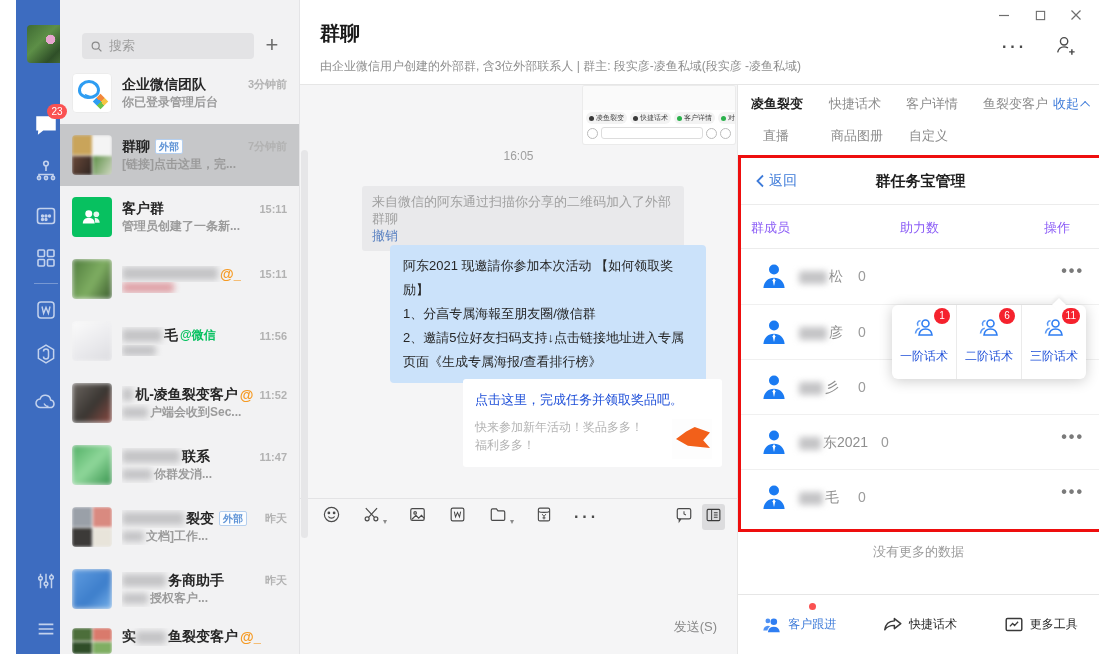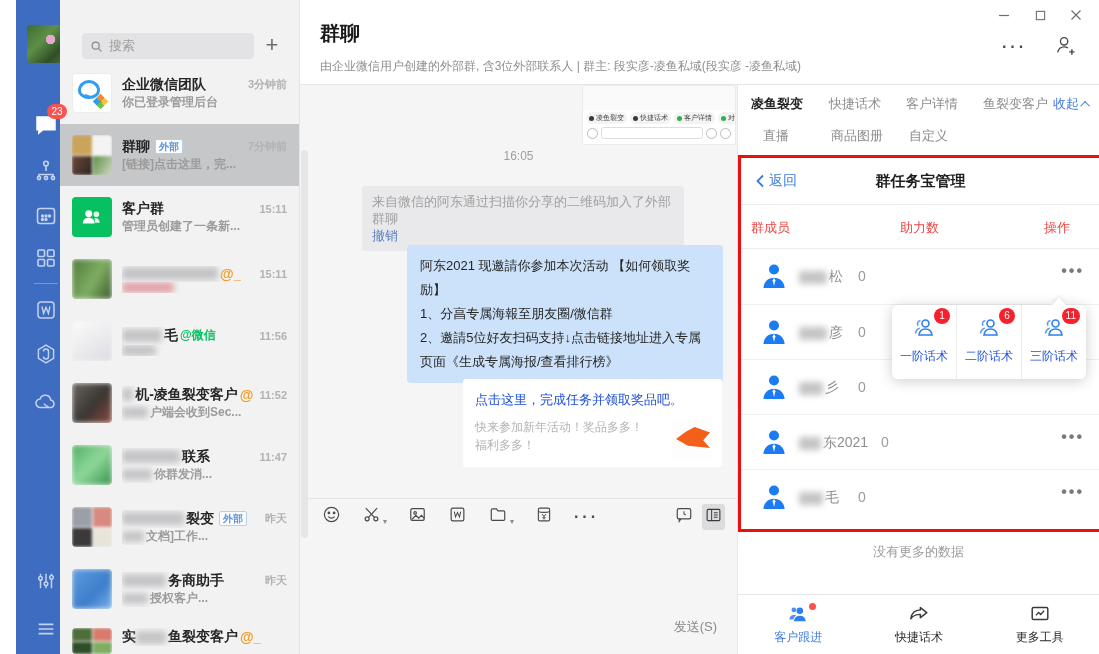--- a/index.html
+++ b/index.html
@@ -66,21 +66,21 @@
   .pillrow { display:flex; gap:3px; padding:2px 3px; }
   .pill { display:flex; align-items:center; gap:2px; background:#f3f3f3; border-radius:6px; padding:1px 3px; white-space:nowrap; }
   .pdot { width:5px; height:5px; border-radius:50%; }
   .inprow { display:flex; align-items:center; gap:3px; padding:1px 4px; }
   .icirc { width:11px; height:11px; border:1px solid #bbb; border-radius:50%; flex:0 0 auto;}
   .ibox { flex:1; height:12px; background:#fff; border:1px solid #ddd; border-radius:3px; }
   .tdiv { position:absolute; left:0; top:64px; width:437px; text-align:center; font-size:12px; color:#9e9e9e; }
   .sysbox { position:absolute; left:62px; top:101px; width:322px; background:#e9e9eb; border-radius:3px;
     padding:7px 10px; font-size:13px; color:#a0a0a0; line-height:17px; }
   .sysbox .recall { color:#5b82c2; }
-  .bubble { position:absolute; left:107px; top:160px; width:316px; background:#cbe2fa; border-radius:4px;
+  .bubble { position:absolute; left:90px; top:160px; width:316px; background:#cbe2fa; border-radius:4px;
     padding:9px 13px; font-size:13px; color:#262626; line-height:24px; }
   .linkcard { position:absolute; left:163px; top:294px; width:259px; height:88px; background:#fff; border-radius:3px;
     padding:12px 12px 10px; }
   .lc-title { font-size:13px; color:#1d4ed8; }
   .lc-desc { margin-top:9px; font-size:12px; color:#b3b3b3; line-height:18px; width:168px; }
   .lc-logo { position:absolute; right:10px; top:40px; width:40px; height:40px; background:#fdfdfd; overflow:hidden; }
   .lc-fish { position:absolute; left:4px; top:8px; width:34px; height:22px; background:#f2601a;
     clip-path:polygon(0 55%, 30% 20%, 55% 0, 100% 25%, 80% 60%, 100% 95%, 35% 85%); }
   .toolbar { position:absolute; left:0; top:413px; width:437px; height:36px; border-top:1px solid #e3e3e5;
     display:flex; align-items:center; padding:0 12px 0 22px; gap:21px; color:#4a4a4a; }
@@ -92,32 +92,32 @@
   .panel { position:absolute; left:737px; top:85px; width:362px; height:569px; background:#fff; border-left:1px solid #e6e6e6; }
   .ptab { position:absolute; font-size:13px; color:#8c8c8c; white-space:nowrap; }
   .ptab.on { color:#1f1f1f; font-weight:bold; }
   .ptab.blue { color:#3e7bd9; }
   .chev-up { display:inline-block; width:7px; height:7px; border-left:1.5px solid #3e7bd9; border-top:1.5px solid #3e7bd9;
     transform:rotate(45deg) translateY(2px); margin-left:4px; }
   .redbox { position:absolute; left:0; top:70px; width:362px; height:377px; border:3px solid #ee0e0e; border-right:none; background:#fff; }
   .taskhdr { position:relative; height:47px; border-bottom:1px solid #ececec; }
   .backlnk { position:absolute; left:14px; top:14px; color:#3e7bd9; font-size:14px; display:flex; align-items:center; gap:4px; }
   .tasktitle { position:absolute; left:0; top:14px; width:100%; text-align:center; font-size:15px; color:#1f1f1f; font-weight:bold; }
-  .cols { position:relative; height:44px; border-bottom:1px solid #ececec; font-size:13px; color:#ef4444; }
+  .cols { position:relative; height:44px; border-bottom:1px solid #ececec; font-size:13px; color:#8b5cf6; }
   .cols span { position:absolute; top:14px; }
   .mrow { position:relative; height:55px; }
   .mrow + .mrow { border-top:1px solid #f0f0f0; }
   .mav { position:absolute; left:18px; top:12px; }
   .mname { position:absolute; left:58px; top:19px; font-size:14px; color:#8f8f8f; display:flex; align-items:center; }
   .mcount { position:absolute; left:117px; top:19px; font-size:14px; color:#9b9b9b; }
   .mdots { position:absolute; right:16px; top:13px; color:#7a7a7a; font-size:16px; font-weight:bold; letter-spacing:2px; }
   .nomore { position:absolute; left:0; top:458px; width:100%; text-align:center; font-size:13px; color:#9b9b9b; }
   .pbottom { position:absolute; left:0; bottom:0; width:362px; height:60px; border-top:1px solid #e6e6e6;
     display:flex; }
-  .pbt { flex:1; display:flex; flex-direction:column; align-items:center; justify-content:center; gap:4px;
+  .pbt { flex:1; display:flex; flex-direction:row; align-items:center; justify-content:center; gap:4px;
     font-size:12px; color:#262626; position:relative; }
   .pbt.on { color:#3e7bd9; }
   .reddot { position:absolute; width:7px; height:7px; background:#fa5151; border-radius:50%; top:8px; margin-left:28px; }
   .popup { position:absolute; left:154px; top:220px; width:194px; height:74px; background:#fff; border-radius:6px;
     box-shadow:0 2px 14px rgba(0,0,0,.2); display:flex; z-index:5; }
   .popup:before { content:""; position:absolute; right:22px; top:-5px; width:10px; height:10px; background:#fff; transform:rotate(45deg);
     box-shadow:-2px -2px 4px rgba(0,0,0,.06); }
   .pcell { flex:1; display:flex; flex-direction:column; align-items:center; padding-top:10px; position:relative; }
   .pcell + .pcell { border-left:1px solid #ebebeb; }
   .picon { position:relative; }

